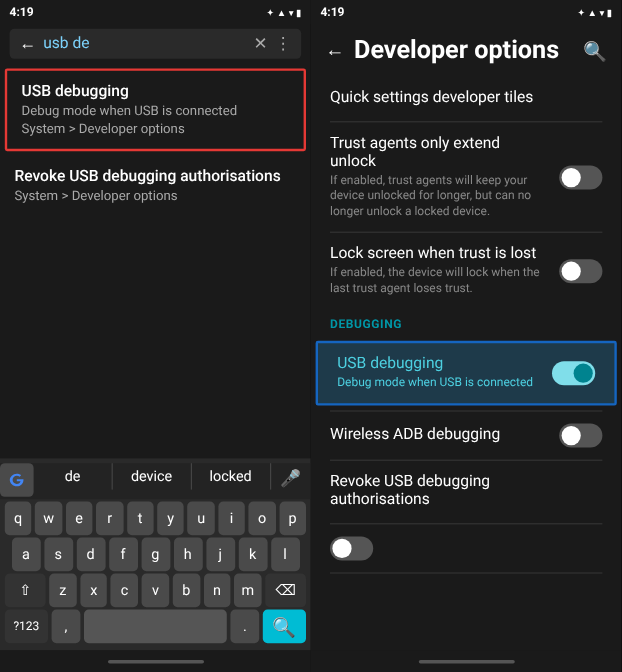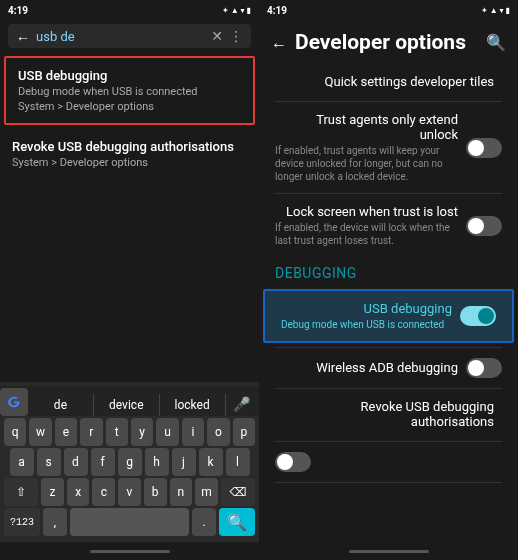--- a/index.html
+++ b/index.html
@@ -116,21 +116,21 @@
 
     
     .keyboard-area {
       background: #2a2a2a;
       padding: 4px 0;
     }
     .keyboard-suggestions {
       display: flex;
       background: #232323;
       height: 30px;
-      align-items: flex-end;
+      align-items: flex-start;
     }
     .suggestion-item {
       flex: 1;
       text-align: center;
       font-size: 12px;
       color: #fff;
       padding: 4px;
       border-right: 1px solid #444;
       cursor: pointer;
     }
@@ -316,39 +316,38 @@
       border-radius: 2px;
     }
     .setting-text {
       flex: 1;
       padding-right: 8px;
     }
     .setting-title {
       font-size: 13px;
       color: #fff;
       margin-bottom: 2px;
-      text-align: right;
     }
     .setting-title.blue {
       color: #4dd0e1;
     }
     .setting-desc {
       font-size: 10px;
       color: #888;
       line-height: 1.3;
     }
     .setting-desc.blue {
       color: #4dd0e1;
     }
 
     .section-label {
       padding: 8px 16px 4px;
-      font-size: 14px;
+      font-size: 10px;
       color: #0097a7;
-      font-weight: normal;
+      font-weight: bold;
       letter-spacing: 0.5px;
       text-transform: uppercase;
     }
 
     .bottom-bar-right {
       height: 18px;
       background: #1a1a1a;
       display: flex;
       justify-content: center;
       align-items: center;
@@ -442,21 +441,21 @@
       <div class="key">x</div>
       <div class="key">c</div>
       <div class="key">v</div>
       <div class="key">b</div>
       <div class="key">n</div>
       <div class="key">m</div>
       <div class="key key-special">⌫</div>
     </div>
 
     <div class="keyboard-row">
-      <div class="key key-wide key-special" style="font-size:10px;font-family:Liberation Mono, monospace;">?123</div>
+      <div class="key key-wide key-special" style="font-size:10px;">?123</div>
       <div class="key">,</div>
       <div class="key-space"></div>
       <div class="key">.</div>
       <div class="key-search-btn">🔍</div>
     </div>
   </div>
 
   <div class="bottom-bar-left">
     <div class="home-indicator"></div>
   </div>

